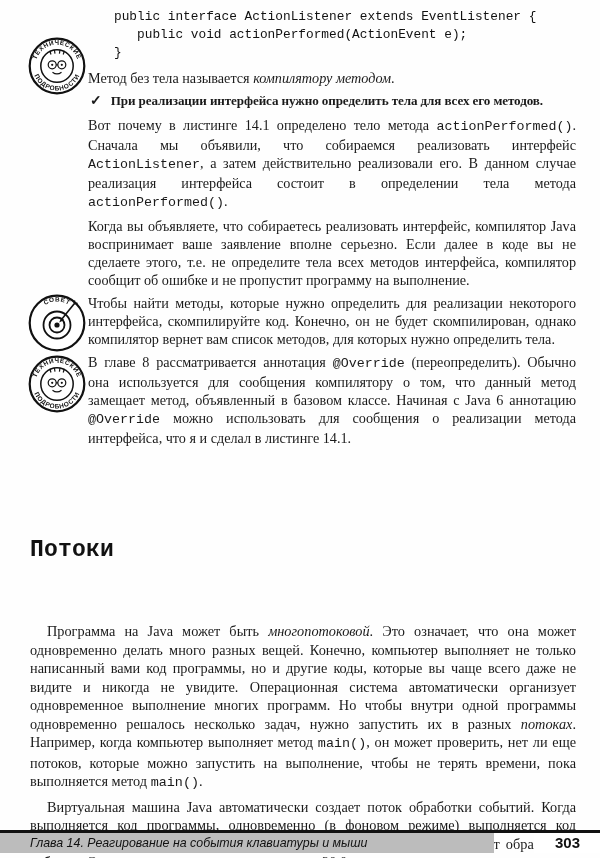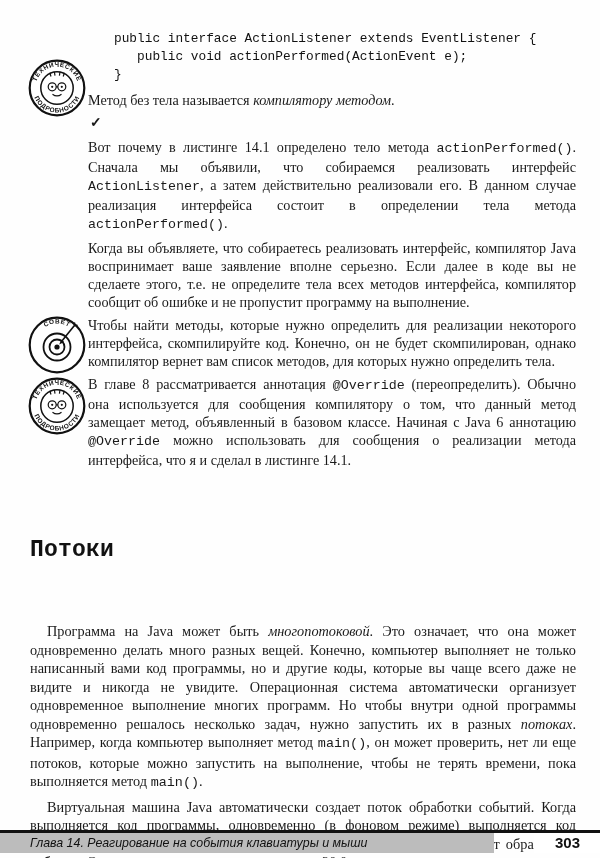--- a/index.html
+++ b/index.html
@@ -2,21 +2,21 @@
 <html><head>
 <meta charset="utf-8">
 <style>
   html,body { margin:0; padding:0; background:#ffffff; }
   .page {
     position:relative; width:600px; height:858px; background:#fefefe;
     font-family:"Liberation Serif", serif; color:#1a1a1a; overflow:hidden;
   }
 
   
-  .top-section { position:absolute; left:88px; right:24px; top:8px;margin-top:22px; }
+  .top-section { position:absolute; left:88px; right:24px; top:8px; }
 
   .code {
     font-family:"Liberation Mono", monospace; font-size:12.8px; line-height:18px;
     margin:0 0 7px 26px; white-space:pre; color:#111;
   }
 
   .para {
     margin:0 0 5px 0; font-size:14.2px; line-height:18px;
     text-align:justify; text-justify:inter-word;
   }
@@ -95,20 +95,21 @@
             <path d="M 24.5 35.2 Q 29 38.6 33.5 35.2"></path>
             <path d="M 23 17.5 L 21.8 13.8 M 27 16.6 L 26.4 13 M 31.4 16.6 L 32 13 M 35.2 17.5 L 36.4 13.8"></path>
           </g>
         </svg>
       </div>
       <p class="para"><span class="seg-plain">Метод без тела называется </span><span class="seg-italic">компилятору методом</span><span class="seg-plain">.</span></p>
     </div>
 
     <div class="check-line">
       <span class="check-mark">✓</span>
+      <span class="check-text"><span class="seg-plain">При реализации интерфейса нужно определить тела для всех его методов.</span></span>
     </div>
 
     <p class="para"><span class="seg-plain">Вот почему в листинге 14.1 определено тело метода </span><span class="seg-code">actionPerformed()</span><span class="seg-plain">. Сначала мы объявили, что собираемся реализовать интерфейс </span><span class="seg-code">ActionListener</span><span class="seg-plain">, а затем действительно реализовали его. В данном случае реализация интерфейса состоит в определении тела метода </span><span class="seg-code">actionPerformed()</span><span class="seg-plain">.</span></p>
     <p class="para"><span class="seg-plain">Когда вы объявляете, что собираетесь реализовать интерфейс, компилятор Java воспринимает ваше заявление вполне серьезно. Если далее в коде вы не сделаете этого, т.е. не определите тела всех методов интерфейса, компилятор сообщит об ошибке и не пропустит программу на выполнение.</span></p>
 
     <div class="with-icon">
       <div class="margin-icon" style="top:0px">
         <svg width="58" height="58" viewBox="0 0 58 58">
           <defs>
             <path id="arcTop3" d="M 7.5 29 A 21.5 21.5 0 0 1 50.5 29"></path>

